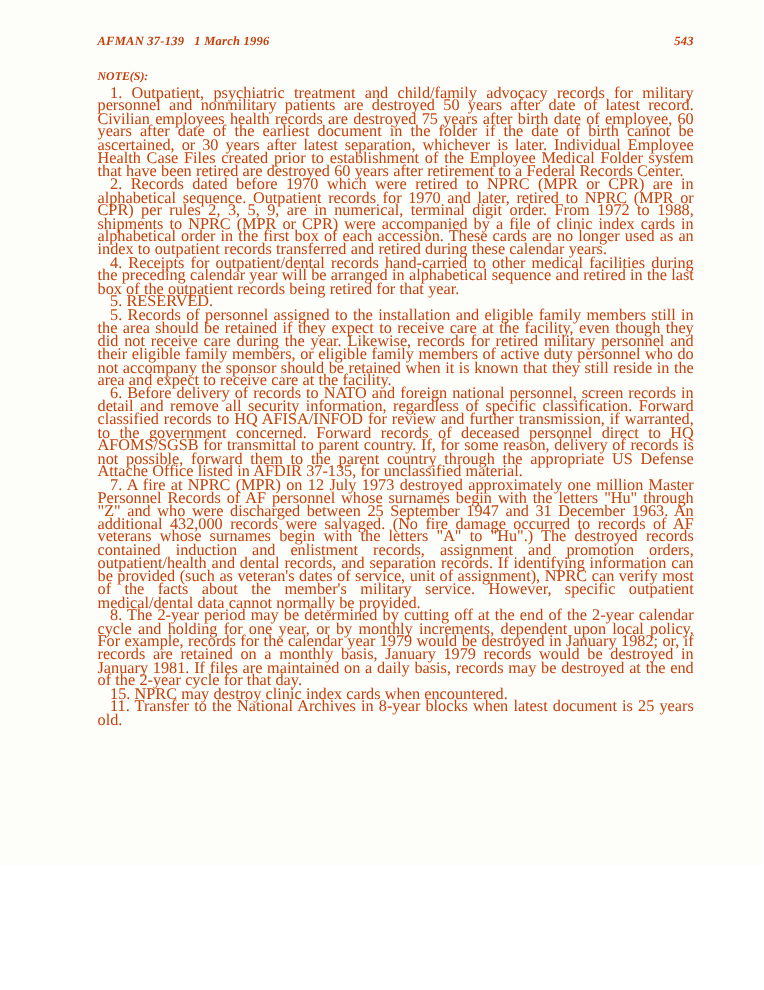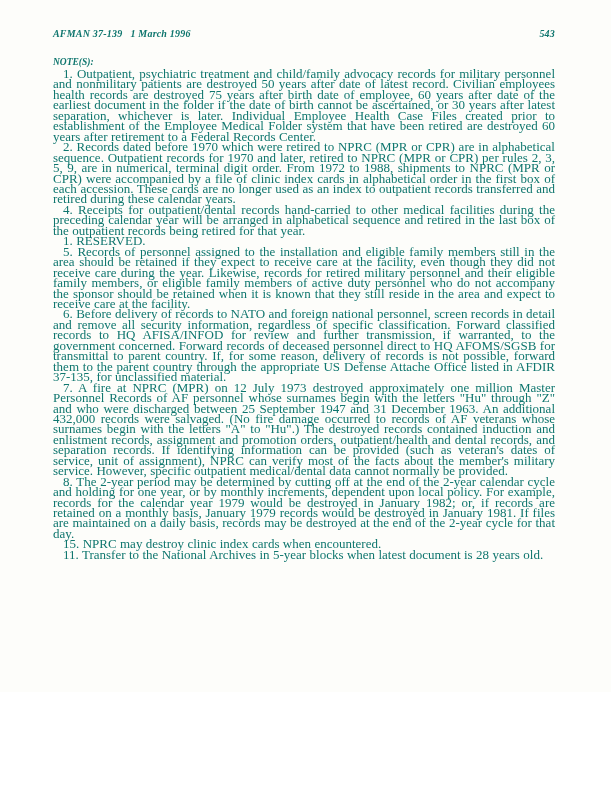--- a/index.html
+++ b/index.html
@@ -6,23 +6,23 @@
     margin: 0;
     padding: 0;
     background: #ffffff;
   }
   .page {
     position: relative;
     width: 611px;
     height: 692px;
     background: #fdfdfa;
     box-sizing: border-box;
-    padding: 28px 56px 0 53px;
+    padding: 28px 56px 0 78px;
     font-family: "Liberation Serif", serif;
-    color: #0f766e;
+    color: #c2410c;
     overflow: hidden;
   }
   .header {
     display: flex;
     justify-content: space-between;
     align-items: baseline;
     font-weight: bold;
     font-style: italic;
     font-size: 10px;
     letter-spacing: 0.2px;
@@ -53,21 +53,21 @@
 <div class="page">
   <div class="header">
     <span class="hleft">AFMAN 37-139   1 March 1996</span>
     <span class="hright">543</span>
   </div>
   <div class="body-text">
     <p class="notes-title">NOTE(S):</p>
     <p class="note">1. Outpatient, psychiatric treatment and child/family advocacy records for military personnel and nonmilitary patients are destroyed 50 years after date of latest record. Civilian employees health records are destroyed 75 years after birth date of employee, 60 years after date of the earliest document in the folder if the date of birth cannot be ascertained, or 30 years after latest separation, whichever is later. Individual Employee Health Case Files created prior to establishment of the Employee Medical Folder system that have been retired are destroyed 60 years after retirement to a Federal Records Center.</p>
     <p class="note">2. Records dated before 1970 which were retired to NPRC (MPR or CPR) are in alphabetical sequence. Outpatient records for 1970 and later, retired to NPRC (MPR or CPR) per rules 2, 3, 5, 9, are in numerical, terminal digit order. From 1972 to 1988, shipments to NPRC (MPR or CPR) were accompanied by a file of clinic index cards in alphabetical order in the first box of each accession. These cards are no longer used as an index to outpatient records transferred and retired during these calendar years.</p>
     <p class="note">4. Receipts for outpatient/dental records hand-carried to other medical facilities during the preceding calendar year will be arranged in alphabetical sequence and retired in the last box of the outpatient records being retired for that year.</p>
-    <p class="note">1. RESERVED.</p>
+    <p class="note">5. RESERVED.</p>
     <p class="note">5. Records of personnel assigned to the installation and eligible family members still in the area should be retained if they expect to receive care at the facility, even though they did not receive care during the year. Likewise, records for retired military personnel and their eligible family members, or eligible family members of active duty personnel who do not accompany the sponsor should be retained when it is known that they still reside in the area and expect to receive care at the facility.</p>
     <p class="note">6. Before delivery of records to NATO and foreign national personnel, screen records in detail and remove all security information, regardless of specific classification. Forward classified records to HQ AFISA/INFOD for review and further transmission, if warranted, to the government concerned. Forward records of deceased personnel direct to HQ AFOMS/SGSB for transmittal to parent country. If, for some reason, delivery of records is not possible, forward them to the parent country through the appropriate US Defense Attache Office listed in AFDIR 37-135, for unclassified material.</p>
     <p class="note">7. A fire at NPRC (MPR) on 12 July 1973 destroyed approximately one million Master Personnel Records of AF personnel whose surnames begin with the letters "Hu" through "Z" and who were discharged between 25 September 1947 and 31 December 1963. An additional 432,000 records were salvaged. (No fire damage occurred to records of AF veterans whose surnames begin with the letters "A" to "Hu".) The destroyed records contained induction and enlistment records, assignment and promotion orders, outpatient/health and dental records, and separation records. If identifying information can be provided (such as veteran's dates of service, unit of assignment), NPRC can verify most of the facts about the member's military service. However, specific outpatient medical/dental data cannot normally be provided.</p>
     <p class="note">8. The 2-year period may be determined by cutting off at the end of the 2-year calendar cycle and holding for one year, or by monthly increments, dependent upon local policy. For example, records for the calendar year 1979 would be destroyed in January 1982; or, if records are retained on a monthly basis, January 1979 records would be destroyed in January 1981. If files are maintained on a daily basis, records may be destroyed at the end of the 2-year cycle for that day.</p>
     <p class="note">15. NPRC may destroy clinic index cards when encountered.</p>
-    <p class="note">11. Transfer to the National Archives in 5-year blocks when latest document is 28 years old.</p>
+    <p class="note">11. Transfer to the National Archives in 8-year blocks when latest document is 25 years old.</p>
   </div>
 </div>
 
 </body></html>

